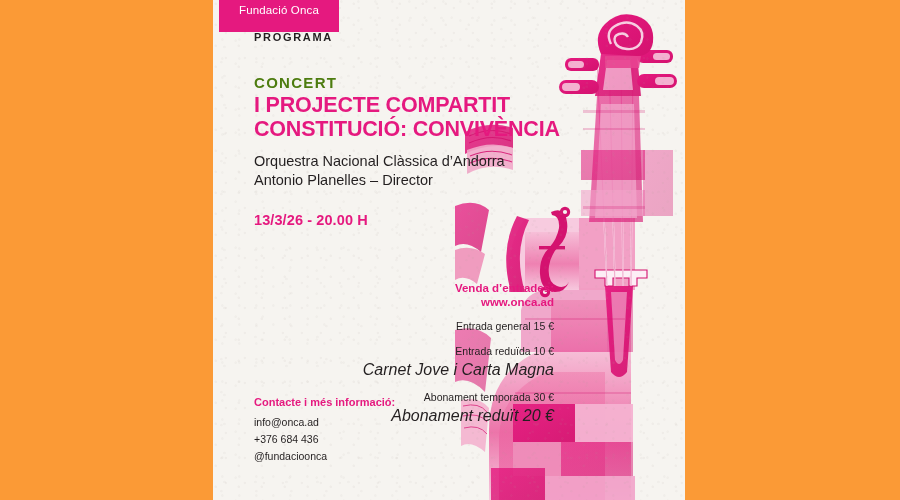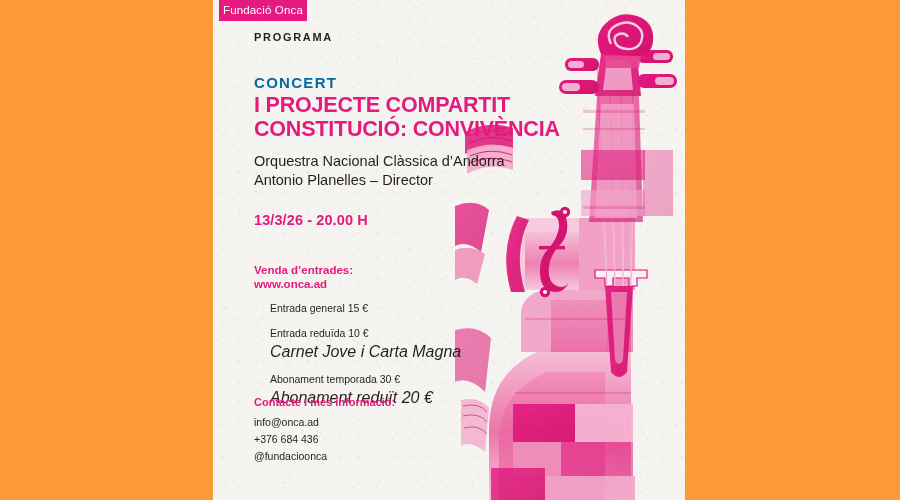--- a/index.html
+++ b/index.html
@@ -48,22 +48,22 @@
     background-size: 23px 21px, 31px 29px, 19px 25px, 27px 23px, 35px 33px, 17px 19px;
     opacity: .85;
     z-index: 3;
   }
 
   
   #brand-badge {
     position: absolute;
     left: 219px;
     top: 0;
-    height: 21px;
-    padding: 0 4px;
+    height: 32px;
+    padding: 0 20px;
     background: #e5197f;
     color: #ffffff;
     font-size: 11.5px;
     line-height: 21px;
     letter-spacing: .15px;
     white-space: nowrap;
     z-index: 6;
   }
 
   
@@ -84,21 +84,21 @@
     letter-spacing: 1.7px;
     color: #231f20;
   }
 
   .label-concert {
     position: absolute;
     top: 74px;
     font-size: 15px;
     font-weight: 700;
     letter-spacing: 1.3px;
-    color: #0369a1;
+    color: #4d7c0f;
   }
 
   .concert-title {
     position: absolute;
     top: 93px;
     width: 330px;
     font-size: 21.5px;
     font-weight: 700;
     line-height: 1.13;
     letter-spacing: -.2px;
@@ -126,22 +126,23 @@
   .venue-line {
     position: absolute;
     top: 231px;
     font-size: 14.5px;
     color: #231f20;
   }
 
   
   .tickets-block {
     position: absolute;
-    top: 263px;
+    top: 281px;
     width: 300px;
+    text-align: right;
   }
   .tickets-heading {
     font-size: 11.5px;
     font-weight: 700;
     color: #e5197f;
     line-height: 1.22;
   }
   .tickets-url {
     font-size: 11.5px;
     font-weight: 700;

